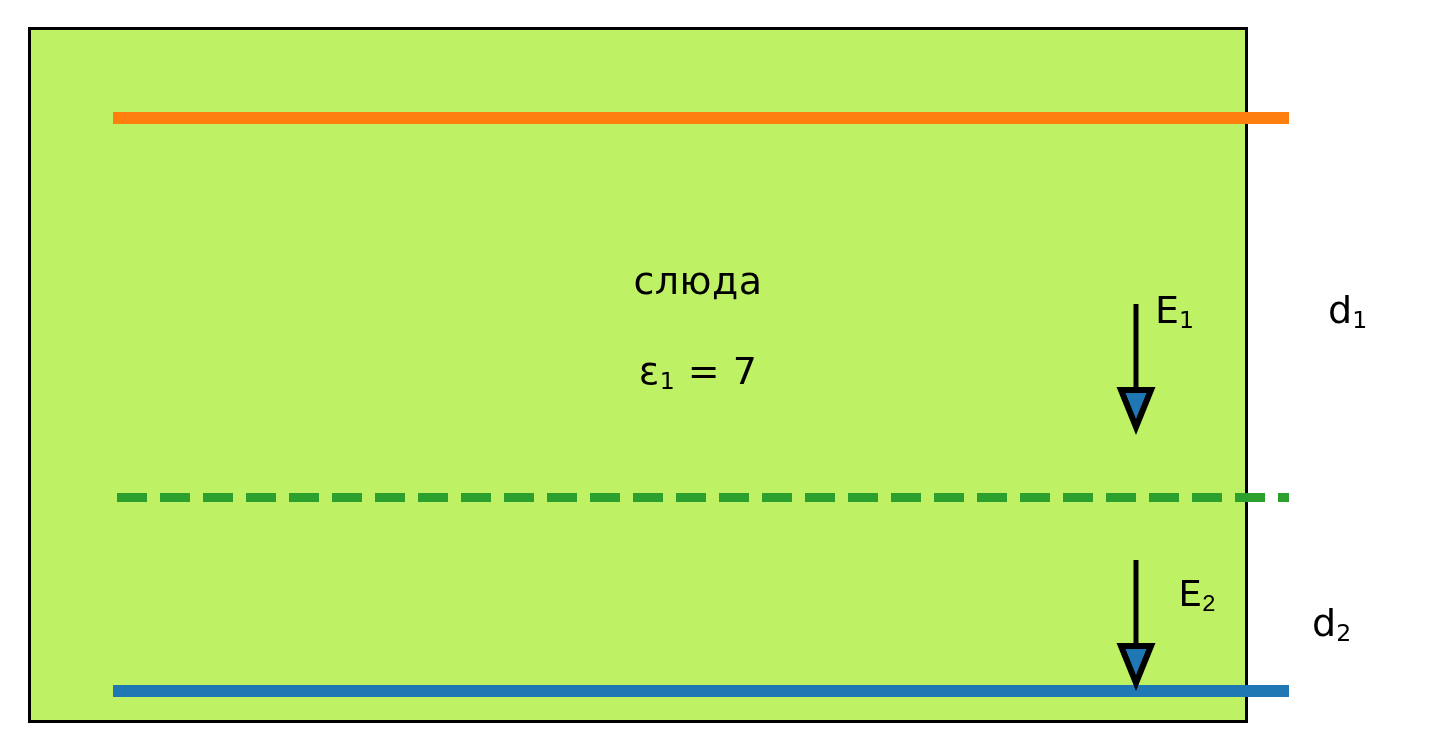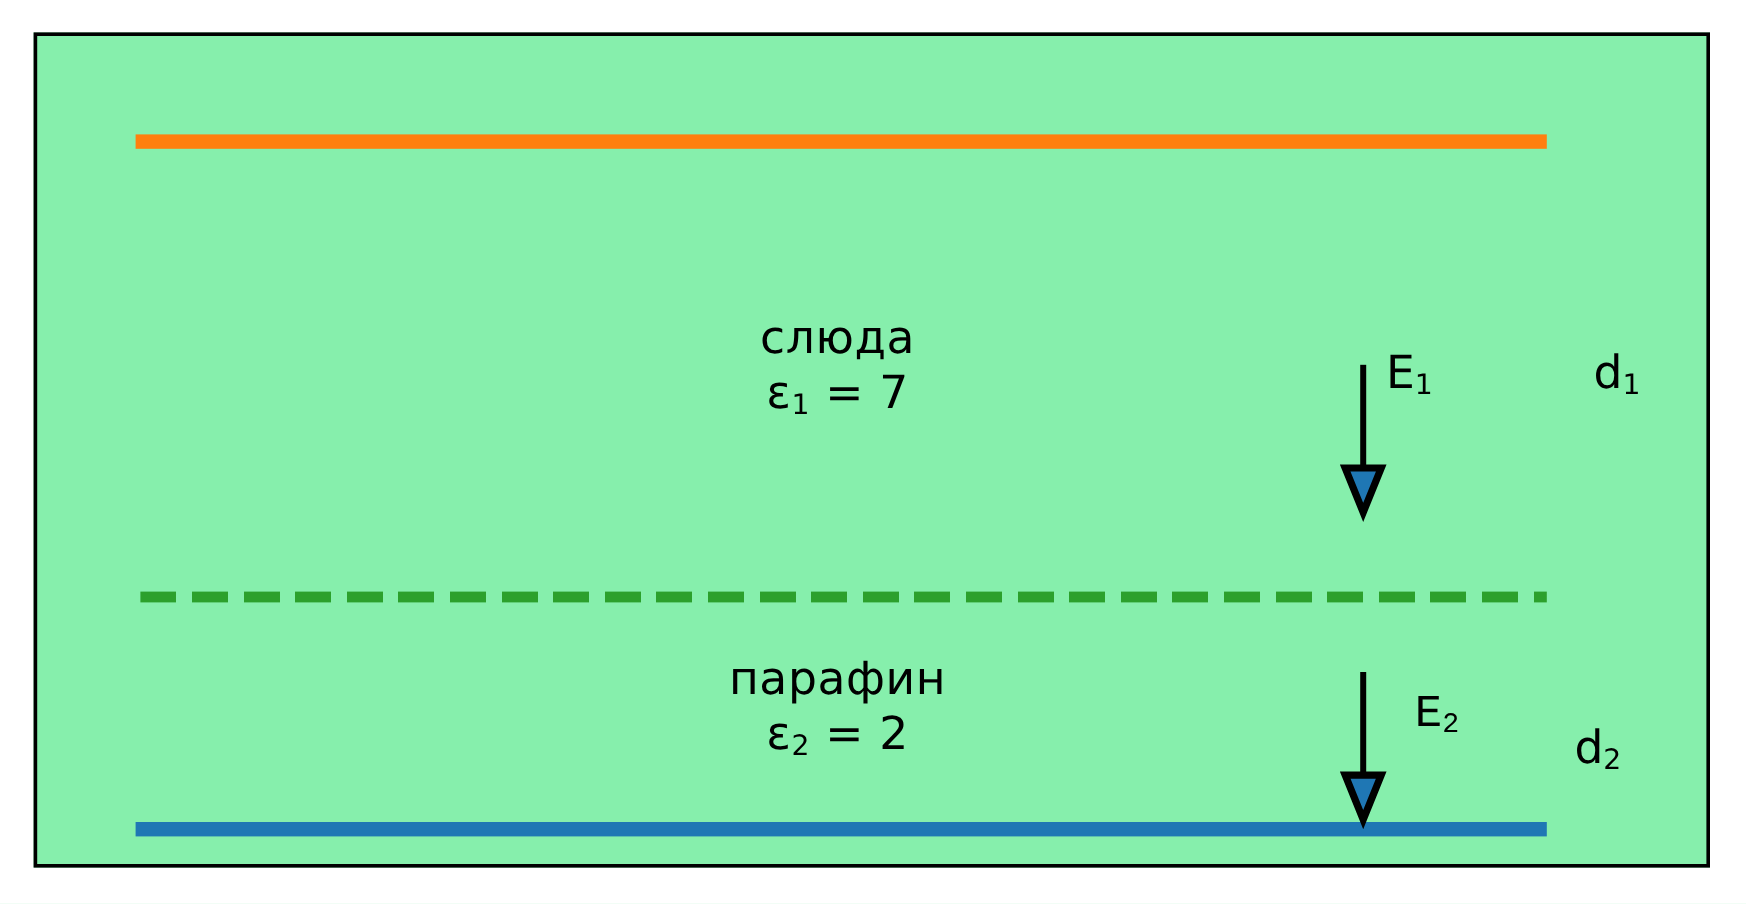--- a/index.html
+++ b/index.html
@@ -15,25 +15,25 @@
     width: 1455px;
     height: 753px;
     background: #ffffff;
     overflow: hidden;
   }
   
   .frame {
     position: absolute;
     left: 28px;
     top: 27px;
-    width: 1397px;
+    width: 1220px;
     height: 696px;
     border: 3px solid #000000;
     box-sizing: border-box;
-    background: #86efac;
+    background: #bef264;
   }
   
   .plate {
     position: absolute;
     left: 82px;
     width: 1176px;
     height: 12px;
   }
   .plate-top    { top: 82px;  background: #ff7f0e; }
   .plate-bottom { top: 655px; background: #1f77b4; }
@@ -56,21 +56,21 @@
   .material-label {
     position: absolute;
     text-align: center;
     color: #000000;
     font-size: 38px;
     line-height: 46px;
     white-space: nowrap;
     letter-spacing: 0.5px;
   }
   .material-label .name { display: block; }
-  .material-label .eps  { display: block; }
+  .material-label .eps  { display: block; margin-top: 44px; }
   .material-1 { left: 487px; top: 228px; width: 360px; }
   .material-2 { left: 487px; top: 512px; width: 360px; }
 
   
   .field-arrow {
     position: absolute;
     width: 46px;
   }
   .field-arrow svg { display: block; overflow: visible; }
   .arrow-1 { left: 1082px; top: 272px; height: 130px; }
@@ -117,24 +117,20 @@
       <svg width="46" height="130" viewBox="0 0 46 130">
         <line x1="23" y1="2" x2="23" y2="92" stroke="#000000" stroke-width="5"></line>
         <polygon points="8,88 38,88 23,125" fill="#1f77b4" stroke="#000000" stroke-width="6" stroke-linejoin="miter"></polygon>
       </svg>
     </div>
 
     <div class="sym-label label-e1"><span>E</span><sub>1</sub></div>
 
     <div class="sym-label label-d1"><span>d</span><sub>1</sub></div>
 
-    <div class="material-label material-2">
-      <span class="name">парафин</span>
-      <span class="eps"><span>ε</span><sub>2</sub>&nbsp;<span>=</span>&nbsp;<span>2</span></span>
-    </div>
 
     <div class="field-arrow arrow-2">
       <svg width="46" height="130" viewBox="0 0 46 130">
         <line x1="23" y1="2" x2="23" y2="92" stroke="#000000" stroke-width="5"></line>
         <polygon points="8,88 38,88 23,125" fill="#1f77b4" stroke="#000000" stroke-width="6" stroke-linejoin="miter"></polygon>
       </svg>
     </div>
 
     <div class="sym-label label-e2"><span>E</span><sub>2</sub></div>
 

